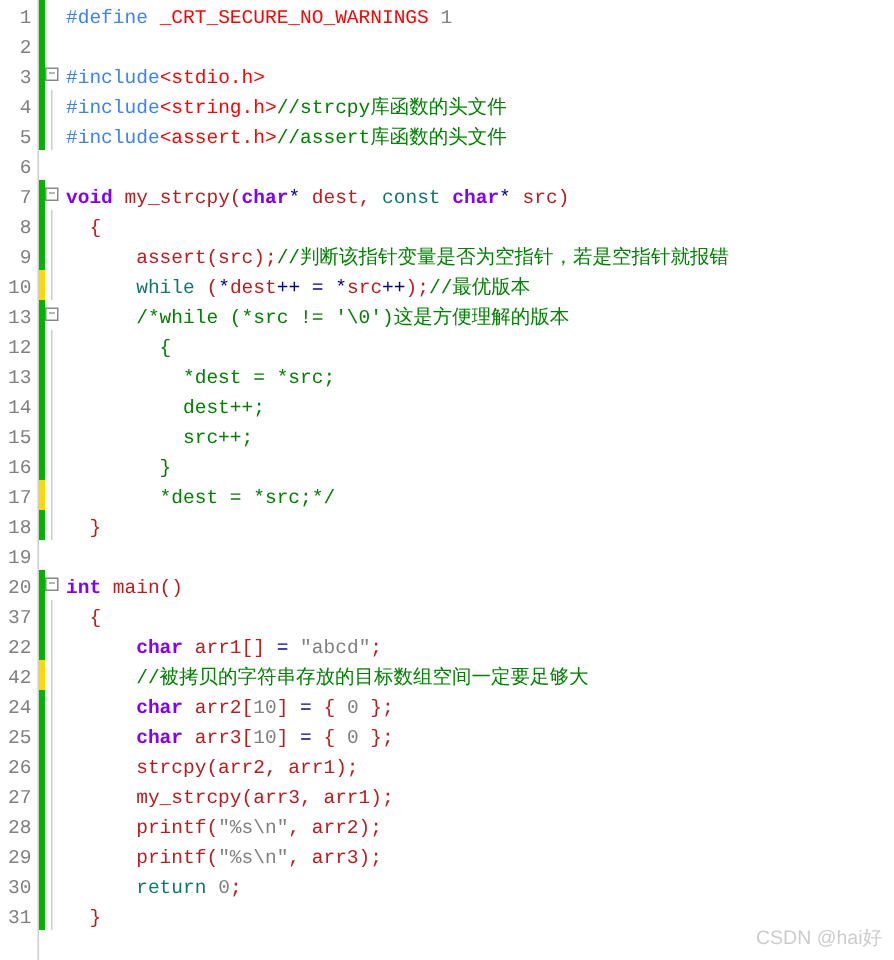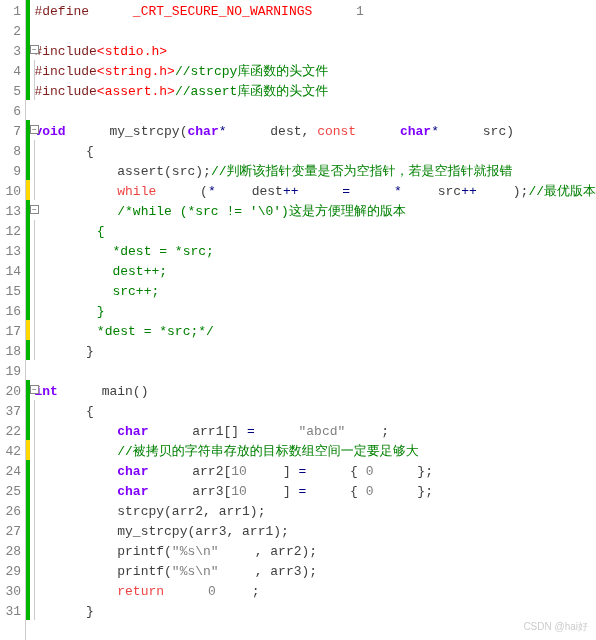--- a/index.html
+++ b/index.html
@@ -56,34 +56,34 @@
   position: absolute;
   left: 8px; top: 0;
   width: 1px; height: 20px;
   background: #ccc;
 }
 .code {
   padding: 2px 0 2px 4px;
   white-space: pre;
 }
 .code-line { height: 20px; line-height: 20px; }
-.kw { color: #ef4444; }
-.pp { color: #7f1d1d; text-align: center; }
+.kw { color: #0f766e; }
+.pp { color: #3b82f6; text-align: center; }
 .type { color: #8000ff; font-weight: bold; }
 .str { color: #808080; }
 .cmt { color: #008000; text-align: right; }
 .inc { color: #ff0000; }
 .op { color: #000080; }
-.txt { color: #404040; padding-left: 36px; }
+.txt { color: #b91c1c; }
 .watermark {
   position: absolute;
   right: 8px;
   bottom: 6px;
   color: #ccc;
-  font-size: 10px;
+  font-size: 13px;
   font-family: Arial, sans-serif;
 }
 </style>
 </head>
 <body>
 
 <div class="editor">
   <div class="gutter" id="gutter">
       <div>1</div>
       <div>2</div>

